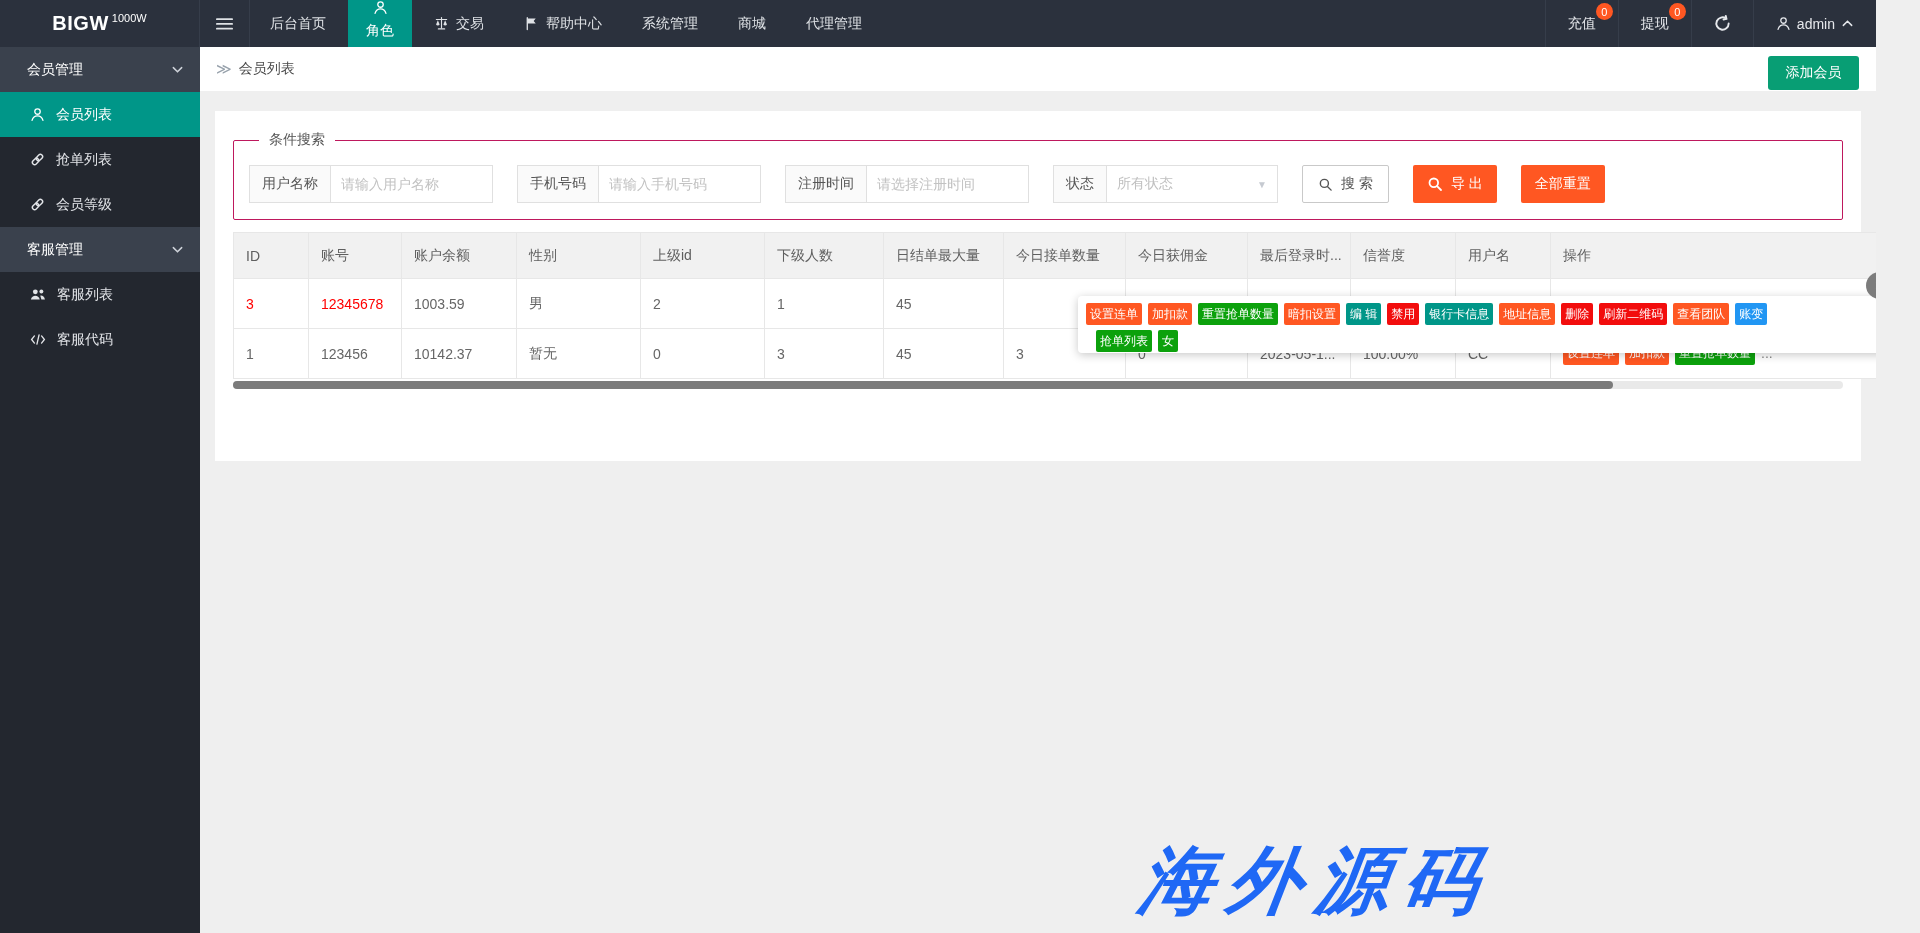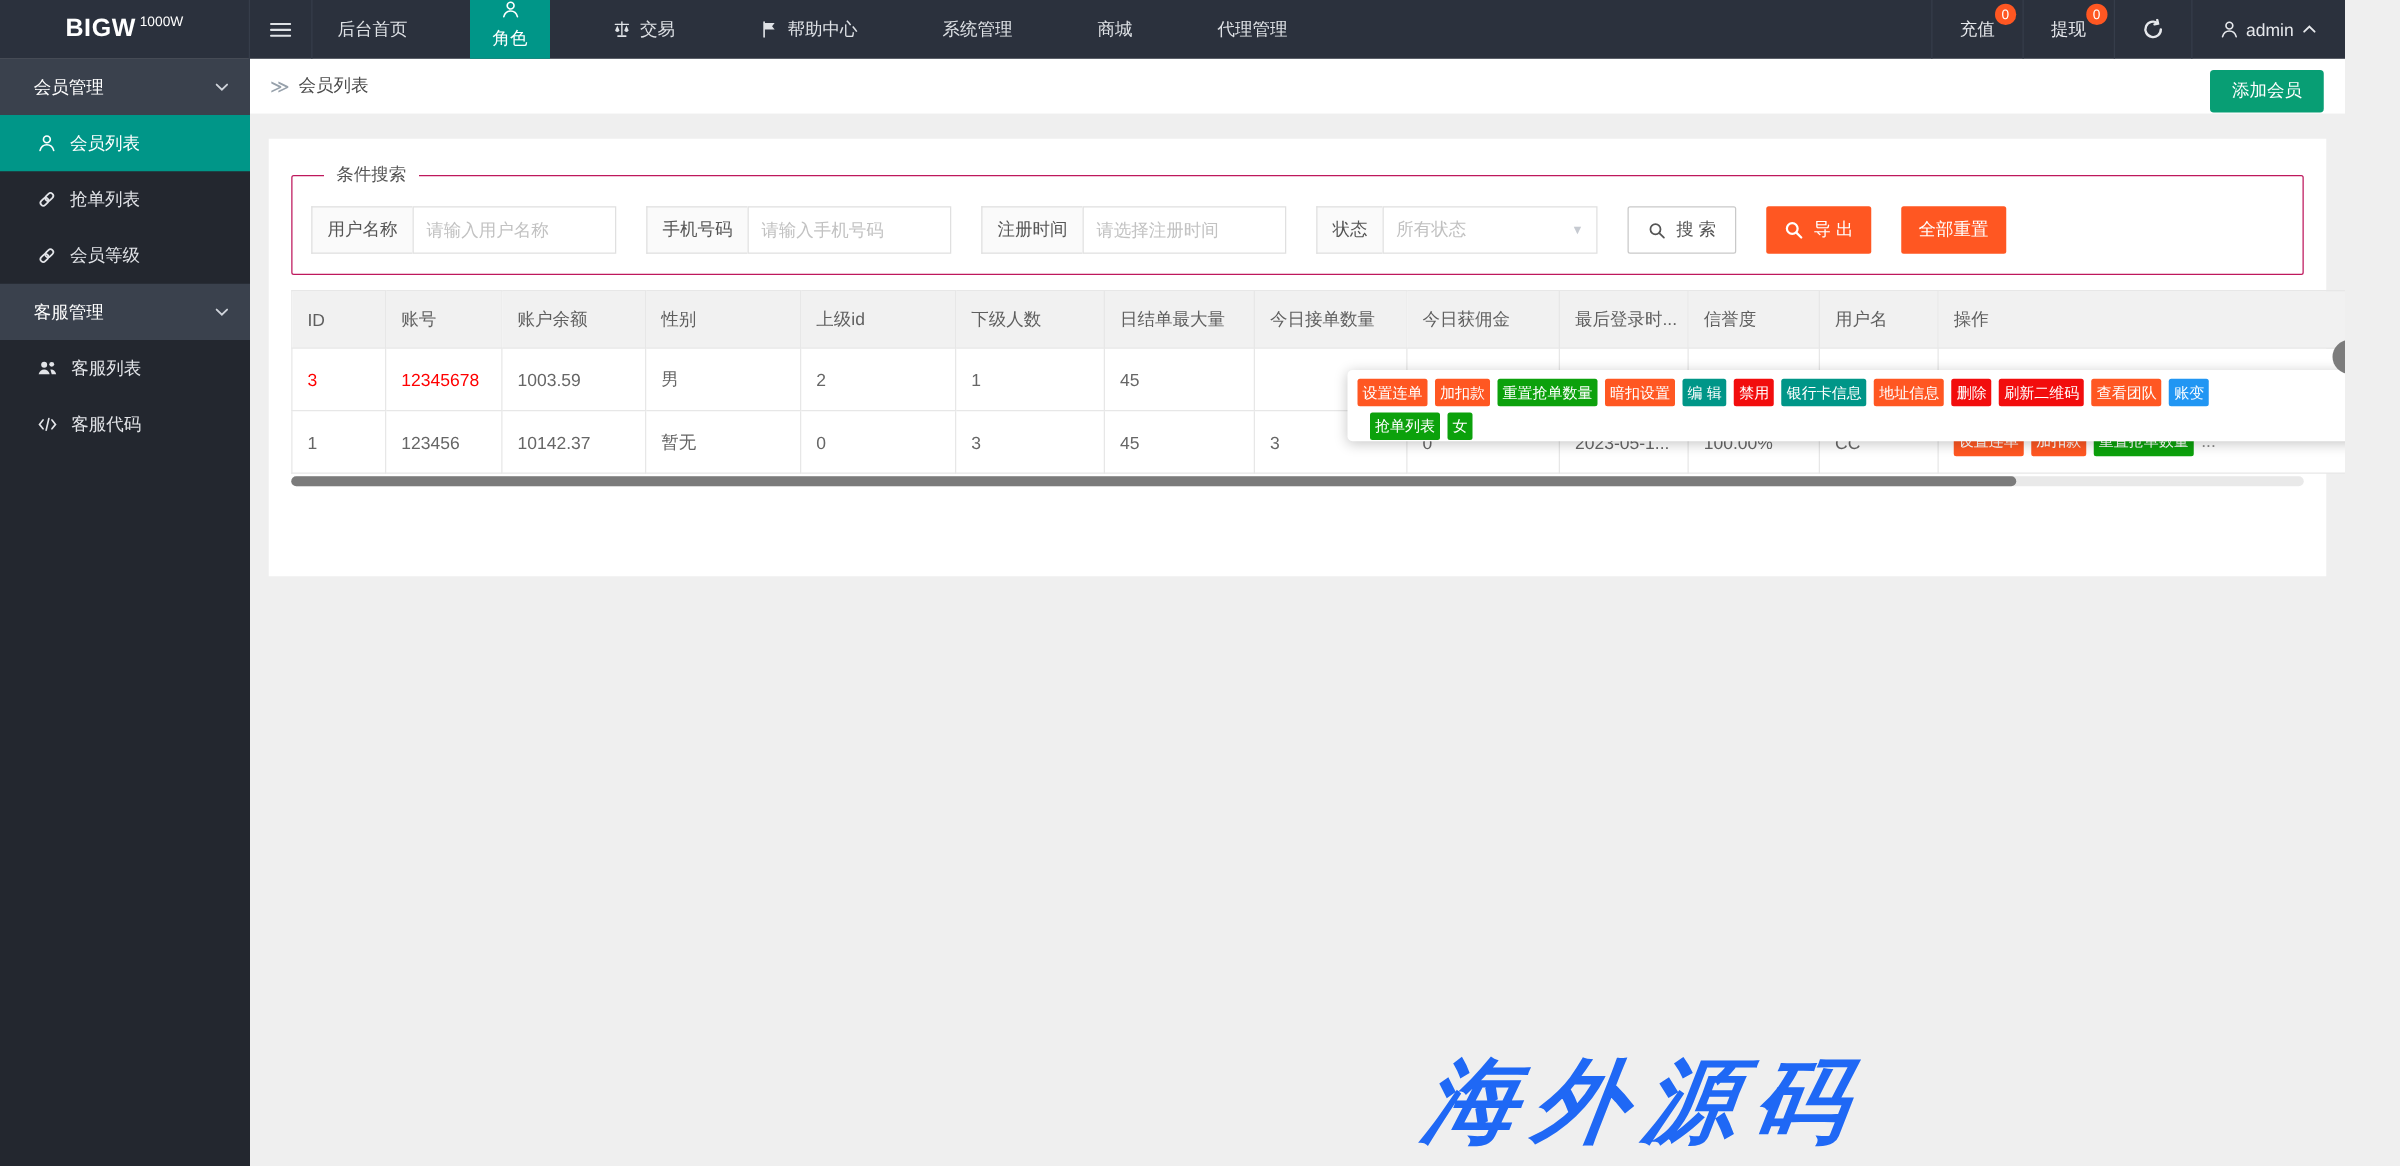--- a/index.html
+++ b/index.html
@@ -6,21 +6,21 @@
   html,body { margin:0; padding:0; }
   body { font-family:"Liberation Sans","DejaVu Sans",sans-serif; background:#efefef; }
   .page { position:relative; width:1876px; height:933px; background:#efefef; overflow:hidden; }
 
   
   .navbar { position:absolute; top:0; left:0; right:0; height:47px; background:#2b313d; color:#e6e8ec; display:flex; align-items:stretch; z-index:30; }
   .logo { width:200px; display:flex; align-items:center; justify-content:center; color:#fff; border-right:1px solid #363d4a; }
   .logo .brand { font-size:20px; font-weight:700; letter-spacing:.5px; }
   .logo .brand-sub { font-size:11px; margin-left:3px; transform:translateY(-6px); display:inline-block; }
   .nav-toggle { width:50px; display:flex; align-items:center; justify-content:center; border-right:1px solid #363d4a; cursor:pointer; color:#dfe2e6; }
-  .nav-menu { display:flex; align-items:stretch;gap:28px; }
+  .nav-menu { display:flex; align-items:stretch; }
   .nav-item { display:flex; align-items:center; gap:7px; padding:0 18px; margin:0 2px; font-size:14px; color:#dfe2e6; cursor:pointer; white-space:nowrap; }
   .nav-item.active { background:#009688; color:#fff;flex-direction:column; }
   .nav-right { margin-left:auto; display:flex; align-items:stretch; }
   .nav-right-item { position:relative; display:flex; align-items:center; gap:6px; padding:0 22px; border-left:1px solid #363d4a; font-size:14px; cursor:pointer; white-space:nowrap; }
   .badge { position:absolute; top:3px; right:5px; min-width:17px; height:17px; padding:0 3px; border-radius:9px; background:#ff5722; color:#fff; font-size:11px; display:flex; align-items:center; justify-content:center; }
   .icn { display:inline-flex; align-items:center; justify-content:center; line-height:0; }
 
   
   .sidebar { position:absolute; top:47px; left:0; bottom:0; width:200px; background:#23272f; z-index:20; }
   .side-group-header { height:45px; display:flex; align-items:center; padding:0 16px 0 27px; background:#3a414d; color:#fff; font-size:14px; cursor:pointer; }

